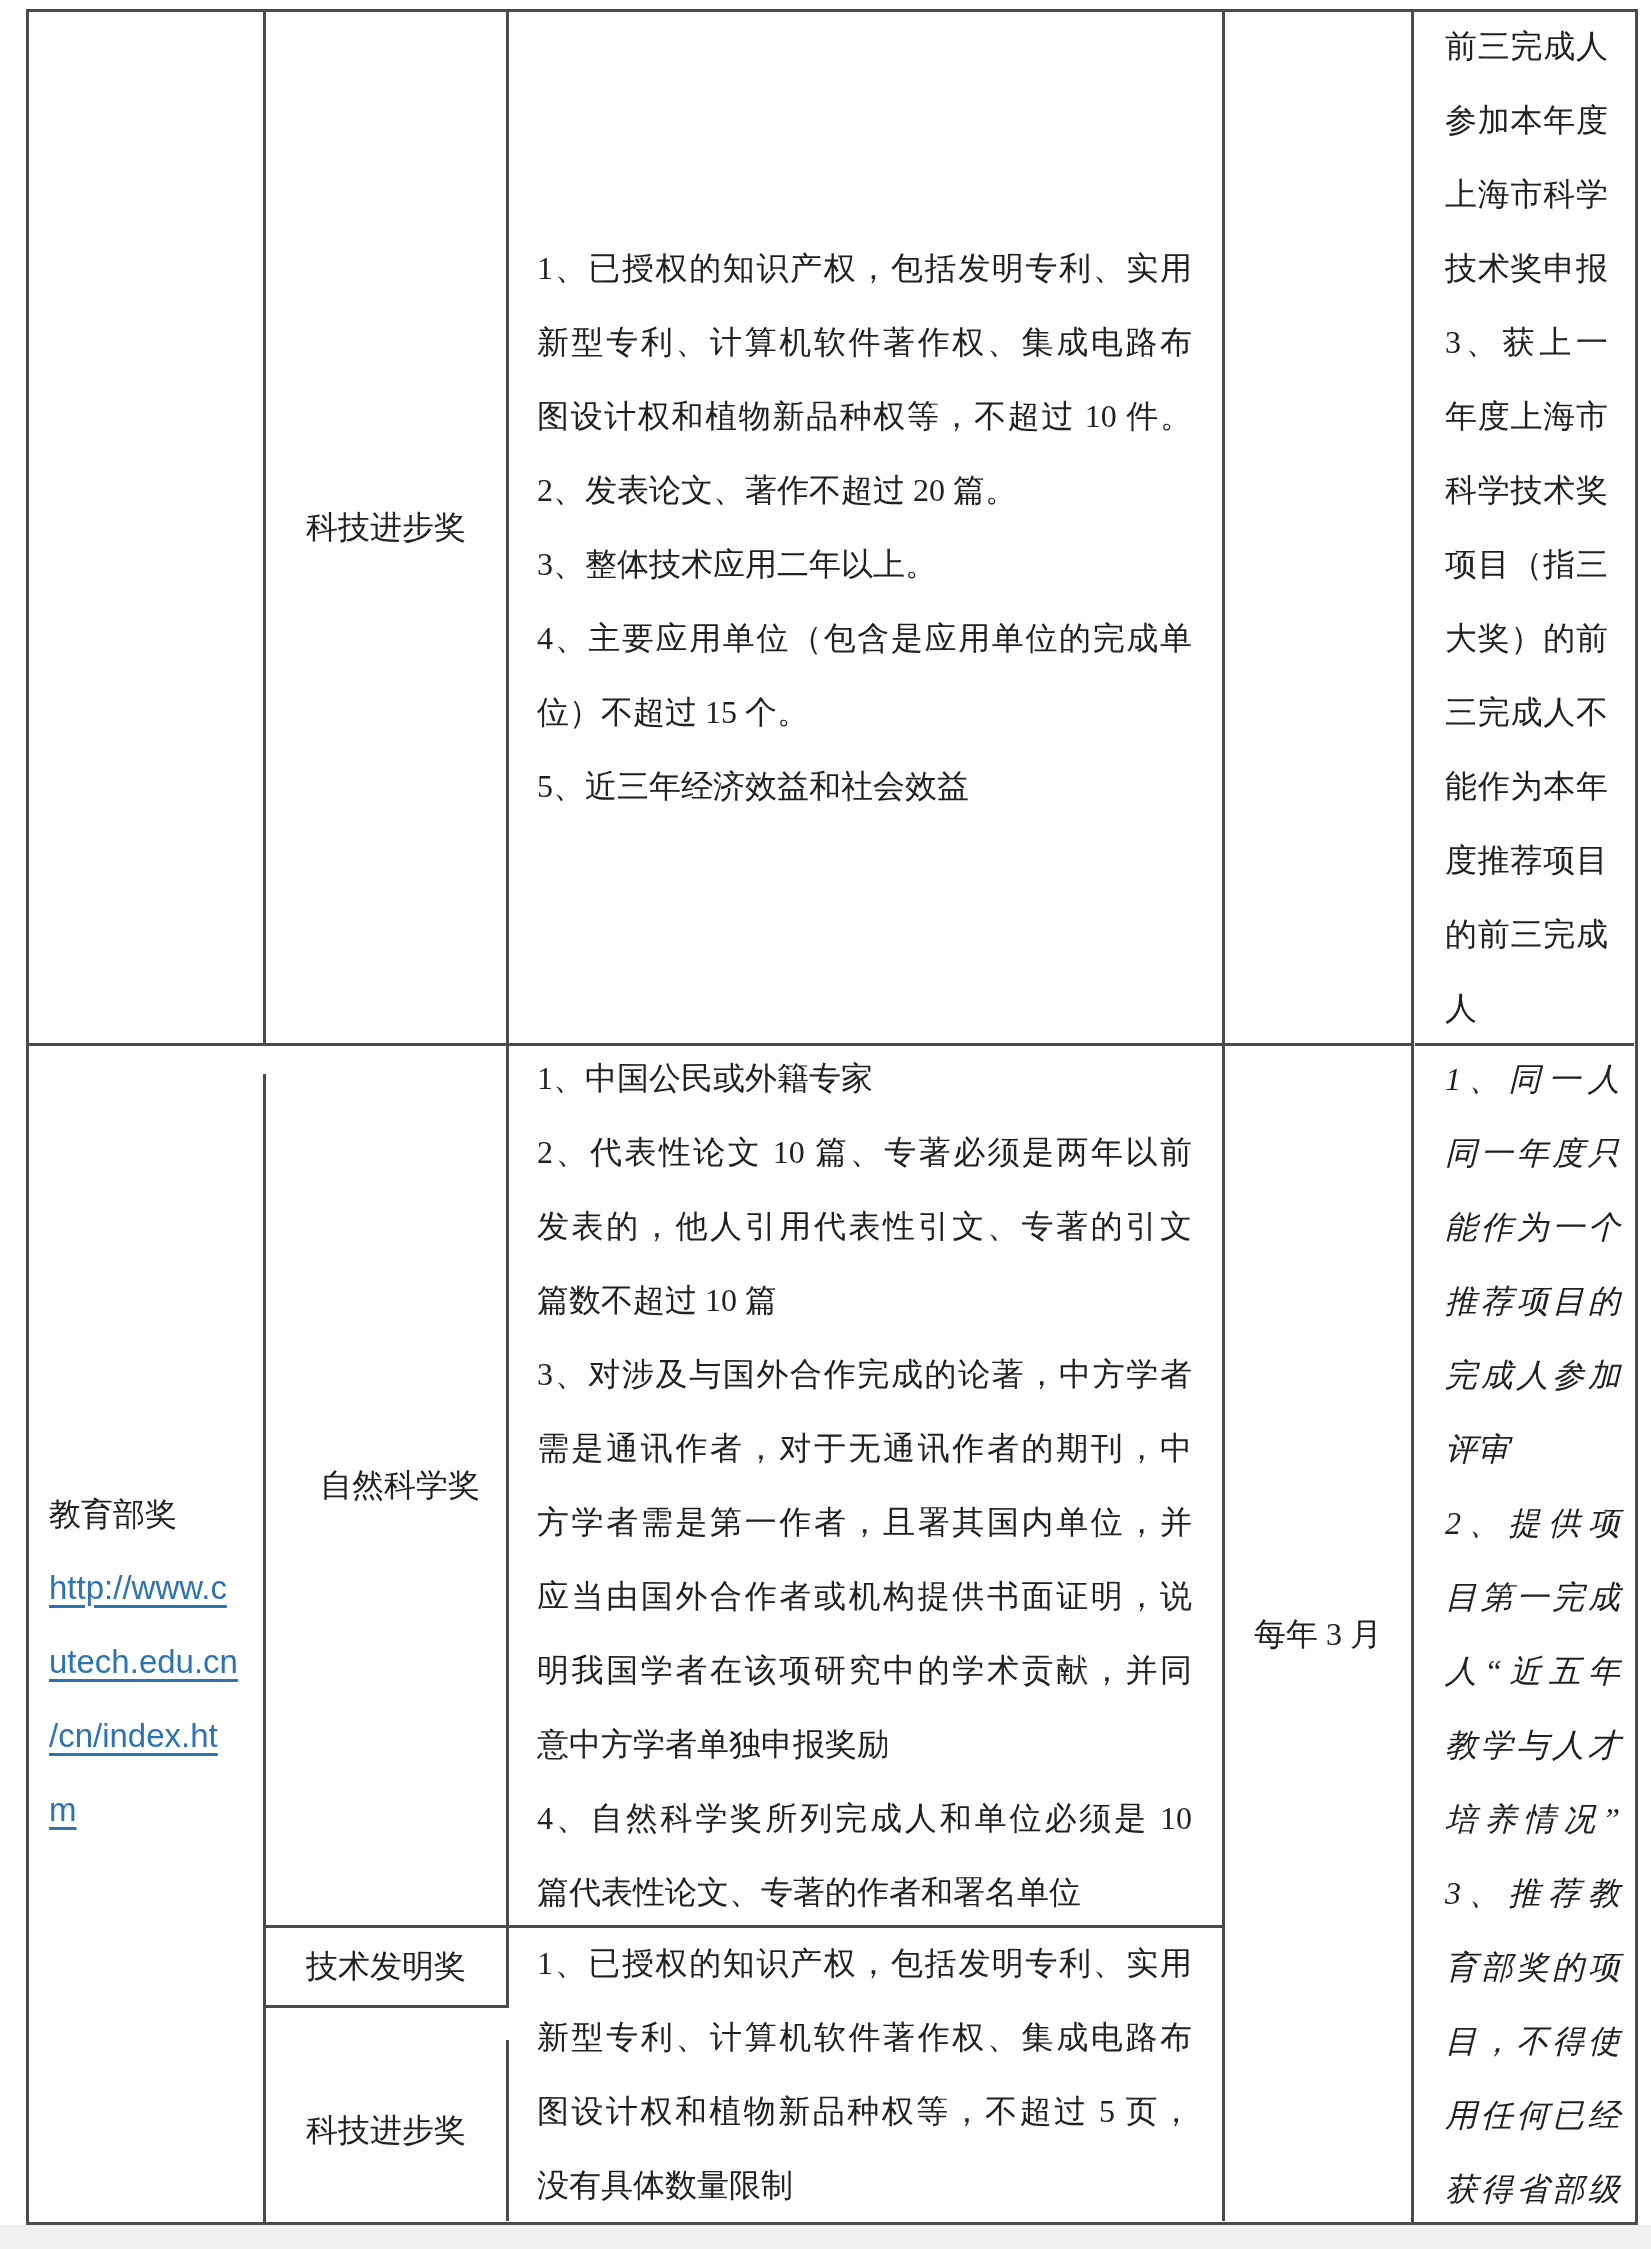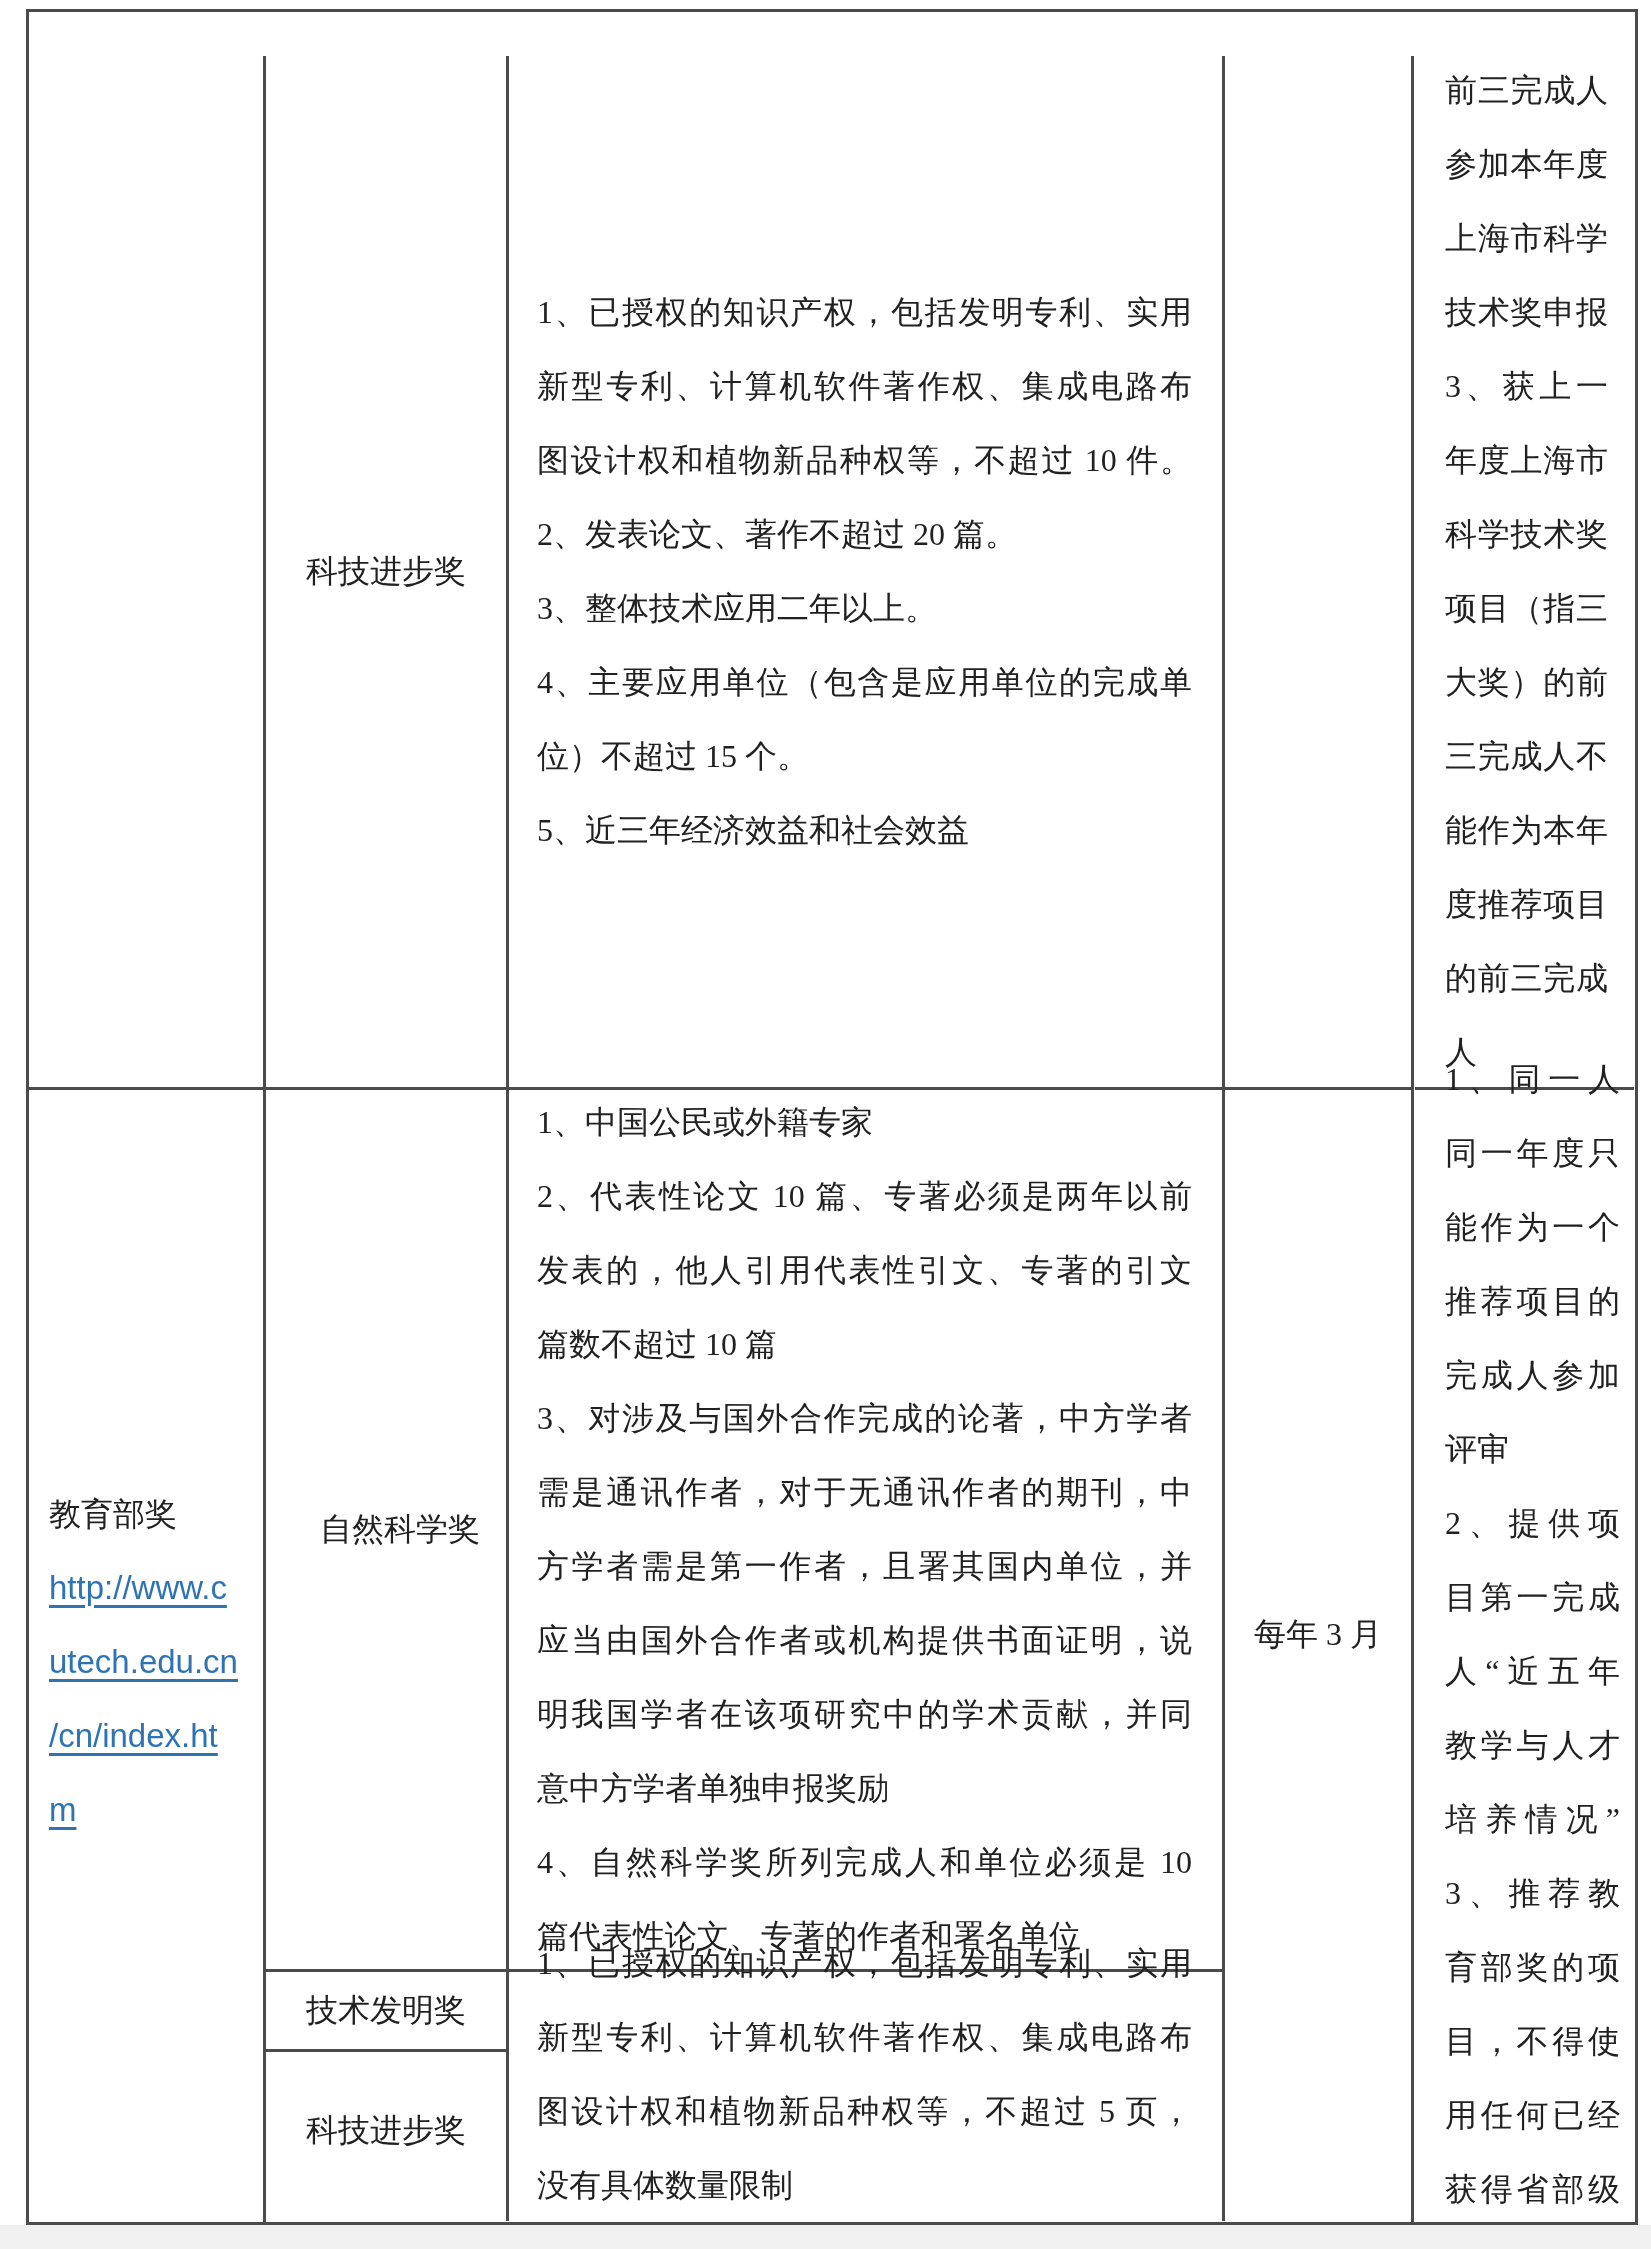--- a/index.html
+++ b/index.html
@@ -11,21 +11,21 @@
   .tbl{
     position:absolute;left:26px;top:8.6px;width:1612px;height:2216px;
     box-sizing:border-box;border:3.4px solid #4b4b4b;background:#ffffff;
   }
   .cell{
     position:absolute;box-sizing:border-box;
     display:flex;flex-direction:column;justify-content:center;
     font-size:32px;
   }
   .b-r{border-right:3.4px solid #4b4b4b;}
-  .b-b{border-bottom:3.4px solid #4b4b4b;margin-top:44px;}
+  .b-b{border-bottom:3.4px solid #4b4b4b;}
   .line{height:74px;line-height:74px;}
   .fill{text-align:justify;text-align-last:justify;}
   .center{text-align:center;}
   .pad-req{padding:0 30px 0 28px;}
   .pad-note{padding:0 26px 0 30px;}
   .pad-src{padding:0 10.3px 0 20px;}
   .link-line{
     color:#2e74b5;
     text-decoration:underline;
     text-decoration-thickness:2.6px;
@@ -43,21 +43,21 @@
   #c3r1{left:480px;top:0;width:716px;height:1034px;}
   #c4r1{left:1196px;top:0;width:189px;height:1034px;}
   #c5r1{left:1386px;top:0;width:219px;height:1034px;}
   #c1r2{left:0;top:1034px;width:237px;height:1176px;margin-top:28px;}
   #c2r2a{left:237px;top:1034px;width:243px;height:882px;padding-left:28px;}
   #c2r2b{left:237px;top:1916px;width:243px;height:80px;}
   #c2r2c{left:237px;top:2028px;width:243px;height:181px;}
   #c3r2a{left:480px;top:1034px;width:716px;height:882px;}
   #c3r2b{left:480px;top:1916px;width:716px;height:293px;}
   #c4r2{left:1196px;top:1034px;width:189px;height:1176px;}
-  #c5r2{left:1386px;top:1034px;width:231px;height:1176px;}
+  #c5r2{left:1386px;top:1034px;width:231px;height:1176px;font-style:italic;}
 </style>
 </head>
 <body>
 
 <div class="tbl">
 
   <div class="cell b-r b-b" id="c1r1"></div>
 
   <div class="cell b-r b-b" id="c2r1">
     <div class="line center">科技进步奖</div>

